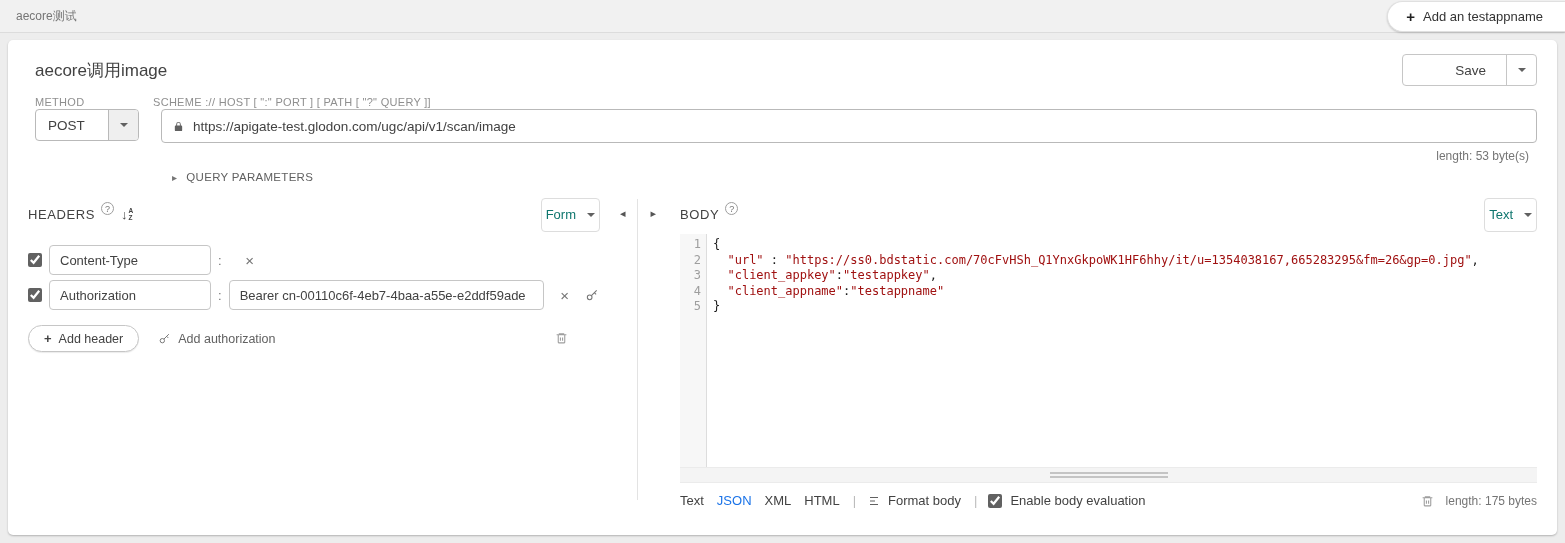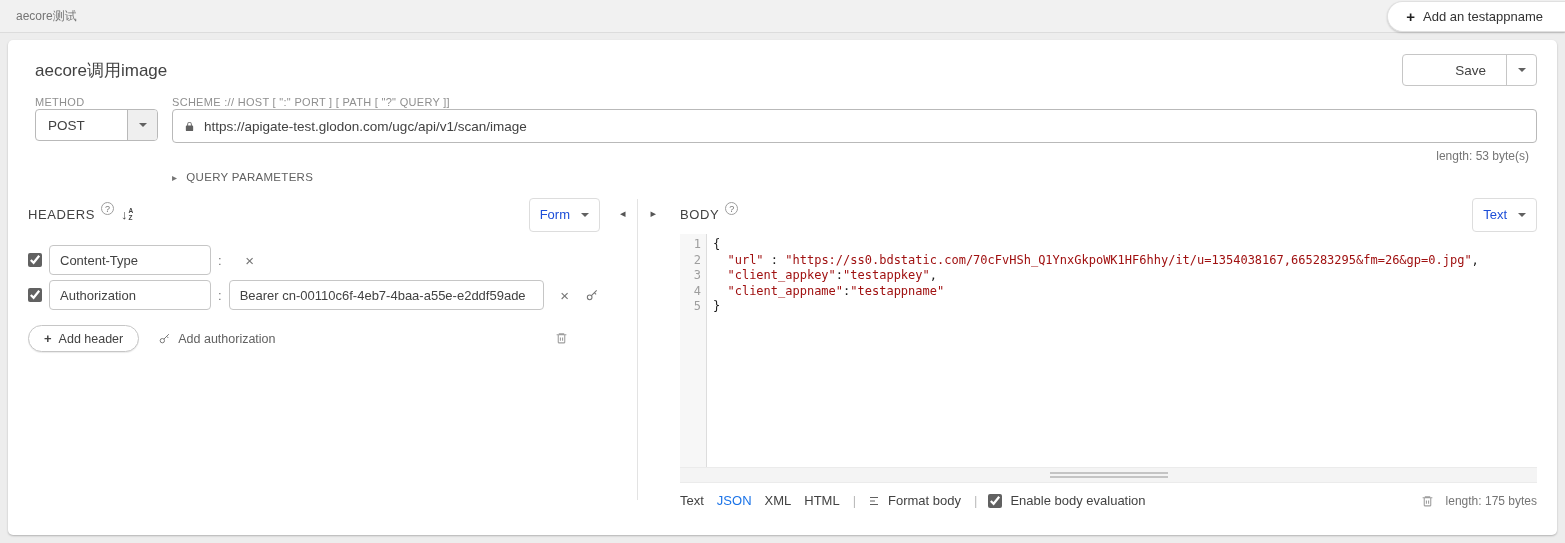--- a/index.html
+++ b/index.html
@@ -27,25 +27,25 @@
   .title { font-size: 17px; font-weight: normal; color: #424242; padding-left: 7px; }
 
   .btn-split { display: inline-flex; height: 32px; border: 1px solid #c6c6c6; border-radius: 4px; background: #fff; align-items: stretch; overflow: hidden; padding-left: 32px; }
   .btn-main { display: flex; align-items: center; padding: 0 20px; font-size: 13.5px; color: #424242; cursor: pointer; }
   .btn-caret { display: flex; align-items: center; justify-content: center; width: 30px; border-left: 1px solid #c6c6c6; cursor: pointer; }
   .caret { width: 0; height: 0; border: 4px solid transparent; border-top-color: #616161; margin-top: 4px; }
 
   
   .req-row { display: flex; margin-top: 10px; align-items: flex-start; padding-left: 7px; }
   .field-label { display: block; font-size: 11px; color: #8f8f8f; letter-spacing: .3px; margin-bottom: 1px; white-space: nowrap; }
-  .method-select { display: flex; width: 123px; height: 32px; border: 1px solid #b9b9b9; border-radius: 4px; background: #fff; overflow: hidden; cursor: pointer; }
+  .method-select { display: flex; width: 104px; height: 32px; border: 1px solid #b9b9b9; border-radius: 4px; background: #fff; overflow: hidden; cursor: pointer; }
   .method-value { flex: 1; display: flex; align-items: center; padding: 0 12px; font-size: 13.5px; color: #424242; }
   .method-caret { width: 30px; background: #efefef; border-left: 1px solid #b9b9b9; display: flex; align-items: center; justify-content: center; }
   .url-group { flex: 1; margin-left: 14px; min-width: 0; }
-  .url-input { height: 32px; border: 1px solid #b9b9b9; border-radius: 4px; display: flex; align-items: center; gap: 9px; padding: 16px 11px; background: #fff; }
+  .url-input { height: 32px; border: 1px solid #b9b9b9; border-radius: 4px; display: flex; align-items: center; gap: 9px; padding: 16px 11px; background: #fff; margin-left: 8px; }
   .url-text { font-size: 13.5px; color: #424242; white-space: nowrap; overflow: hidden; }
   .url-meta { text-align: right; font-size: 12px; color: #757575; margin-top: 6px; padding-right: 8px; }
   .send-group { margin-left: 8px; padding-top: 18px; }
   .btn-send { display: inline-flex; height: 32px; border-radius: 4px; background: var(--accent); overflow: hidden; color: #fff; align-items: stretch; }
   .send-main { display: flex; align-items: center; gap: 9px; padding: 0 17px; font-size: 13.5px; font-weight: bold; cursor: pointer; }
   .send-caret { width: 28px; border-left: 1px solid rgba(255,255,255,0.45); display: flex; align-items: center; justify-content: center; cursor: pointer; }
   .send-caret .caret { border-top-color: #fff; }
 
   .query-row { margin: 8px 0 0 144px; display: flex; align-items: center; gap: 9px; font-size: 11.5px; color: #616161; cursor: pointer; letter-spacing: .3px; }
   .tri { font-size: 10px; color: #757575; }
@@ -59,21 +59,21 @@
   .splitter .arrows span { cursor: pointer; }
   .panel-right { flex: 1; min-width: 0; padding-left: 6px; }
 
   .panel-head { display: flex; align-items: center; height: 35px; }
   .panel-title { font-size: 13px; color: #424242; letter-spacing: .6px; }
   .help { width: 13px; height: 13px; border: 1px solid #9e9e9e; border-radius: 50%; font-size: 9px; color: #757575; display: inline-flex; align-items: center; justify-content: center; margin-left: 6px; position: relative; top: -6px; }
   .sort-icon { margin-left: 7px; display: inline-flex; align-items: center; color: #424242; cursor: pointer; }
   .sort-arrow { font-size: 13px; line-height: 13px; }
   .sort-az { display: flex; flex-direction: column; font-size: 6.5px; line-height: 6.5px; font-weight: bold; margin-left: 1px; }
   .spacer { flex: 1; }
-  .btn-mode { display: inline-flex; align-items: center; gap: 11px; height: 34px; padding: 0 10px; border: 1px solid #ddd; border-radius: 4px; background: #fff; font-size: 13px; color: #1d4ed8; cursor: pointer; }
+  .btn-mode { display: inline-flex; align-items: center; gap: 11px; height: 34px; padding: 0 4px; border: 1px solid #ddd; border-radius: 4px; background: #fff; font-size: 13px; color: #0f766e; cursor: pointer; }
 
   
   .hdr-rows { margin-top: 13px; }
   .hdr-row { display: flex; align-items: center; margin-bottom: 5px; height: 30px; }
   .hdr-row input[type=checkbox] { width: 14px; height: 14px; accent-color: #616161; margin: 0 7px 0 0; cursor: pointer; }
   .txt-input { height: 30px; border: 1px solid #c6c6c6; border-radius: 4px; padding: 0 10px; font-size: 13px; color: #424242; background: #fff; font-family: "Liberation Sans", sans-serif; outline: none; }
   .hdr-name { width: 162px; }
   .hdr-value { width: 315px; }
   .colon { margin: 0 7px; color: #757575; font-size: 13px; }
   .x-btn { margin-left: 14px; color: #757575; font-size: 15px; cursor: pointer; width: 14px; text-align: center; }

